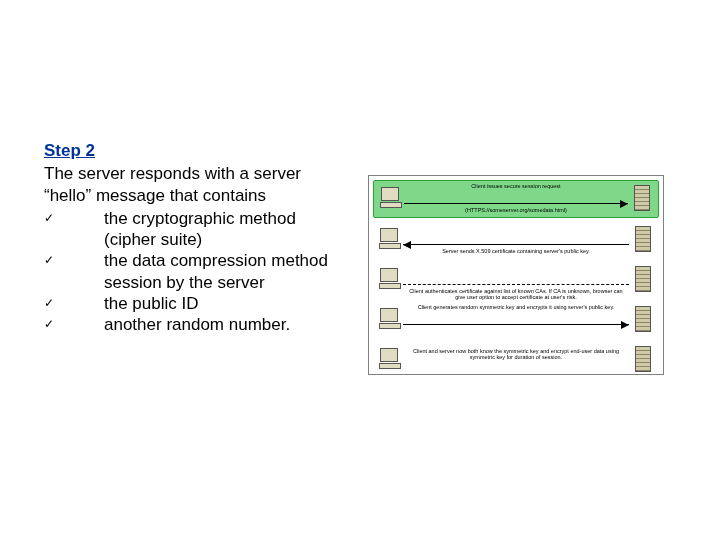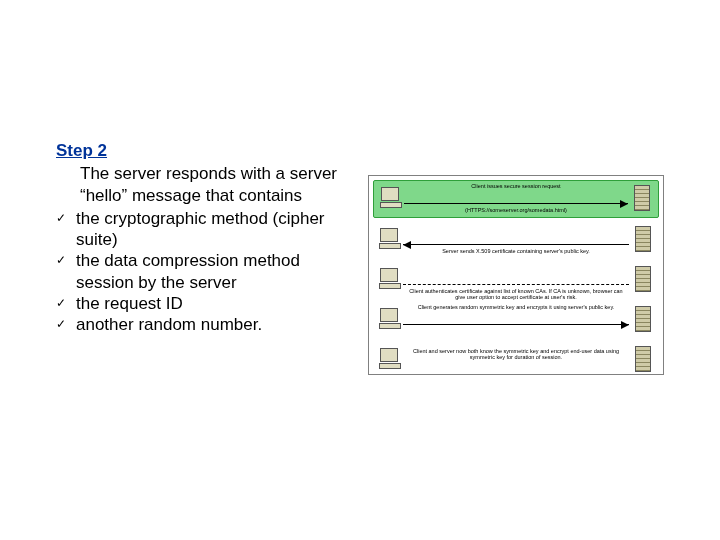--- a/index.html
+++ b/index.html
@@ -11,51 +11,51 @@
     font-family: Arial, Helvetica, sans-serif;
     color: #000;
   }
   .slide {
     position: relative;
     width: 720px;
     height: 540px;
   }
   .text-col {
     position: absolute;
-    left: 56px;
+    left: 44px;
     top: 140px;
     width: 290px;
     font-size: 17px;
     line-height: 1.25;
   }
   .step-title {
     font-weight: bold;
     color: #003399;
     text-decoration: underline;
   }
   .intro-line {
     margin-top: 2px;
-    margin-left: 24px;
   }
   .bullets {
     margin-top: 2px;
   }
   .bullet-row {
     display: flex;
     align-items: flex-start;
   }
   .bullet-row .tick {
     width: 20px;
     flex: 0 0 20px;
     font-size: 12px;
     line-height: 21px;
     color: #000;
   }
   .bullet-row .bt {
     flex: 1 1 auto;
+    margin-left: 40px;
   }
 
   .diagram {
     position: absolute;
     left: 368px;
     top: 175px;
     width: 296px;
     height: 200px;
     border: 1px solid #808080;
     background: #ffffff;
@@ -158,21 +158,21 @@
       <div class="bullet-row">
         <span class="tick">✓</span>
         <span class="bt">the cryptographic method (cipher suite)</span>
       </div>
       <div class="bullet-row">
         <span class="tick">✓</span>
         <span class="bt">the data compression method session by the server</span>
       </div>
       <div class="bullet-row">
         <span class="tick">✓</span>
-        <span class="bt">the request ID</span>
+        <span class="bt">the public ID</span>
       </div>
       <div class="bullet-row">
         <span class="tick">✓</span>
         <span class="bt">another random number.</span>
       </div>
     </div>
   </div>
 
   <div class="diagram">
 

